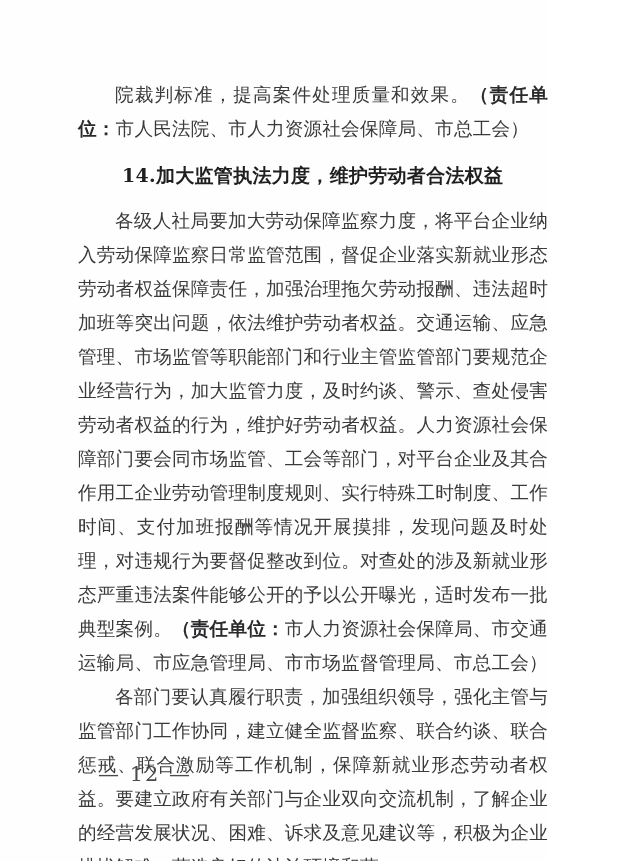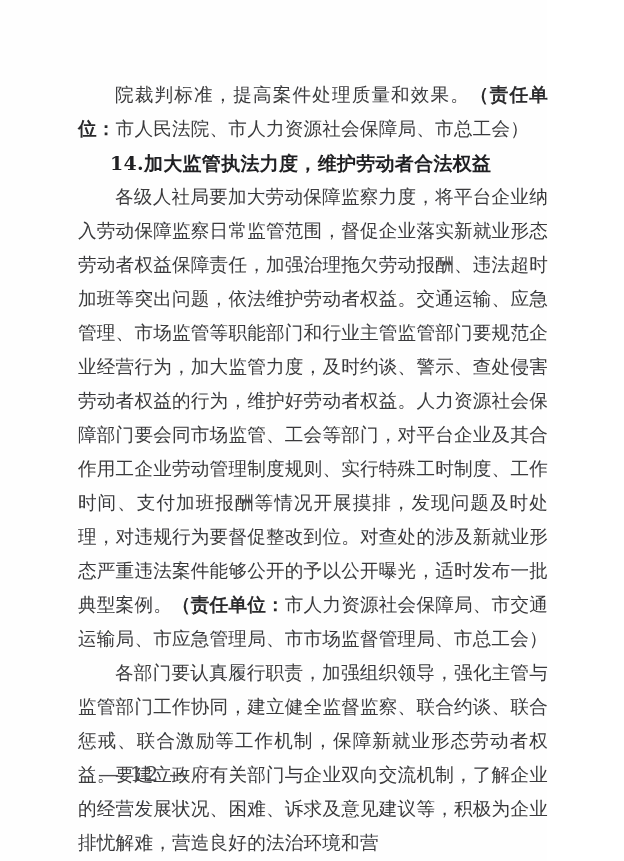--- a/index.html
+++ b/index.html
@@ -39,21 +39,21 @@
     text-justify: inter-ideograph;
     letter-spacing: 0.2px;
     font-family: "DejaVu Serif", "Liberation Serif", serif;
   }
 
   p.indent {
     text-indent: 37px;
   }
 
   h3.heading {
-    margin: 0;
+    margin: 12px;
     font-size: 19px;
     line-height: 34px;
     color: #1f1f22;
     font-weight: bold;
     text-indent: 32px;
     letter-spacing: 0.3px;
     font-family: "DejaVu Serif", "Liberation Serif", serif;
   }
 
   .resp {

